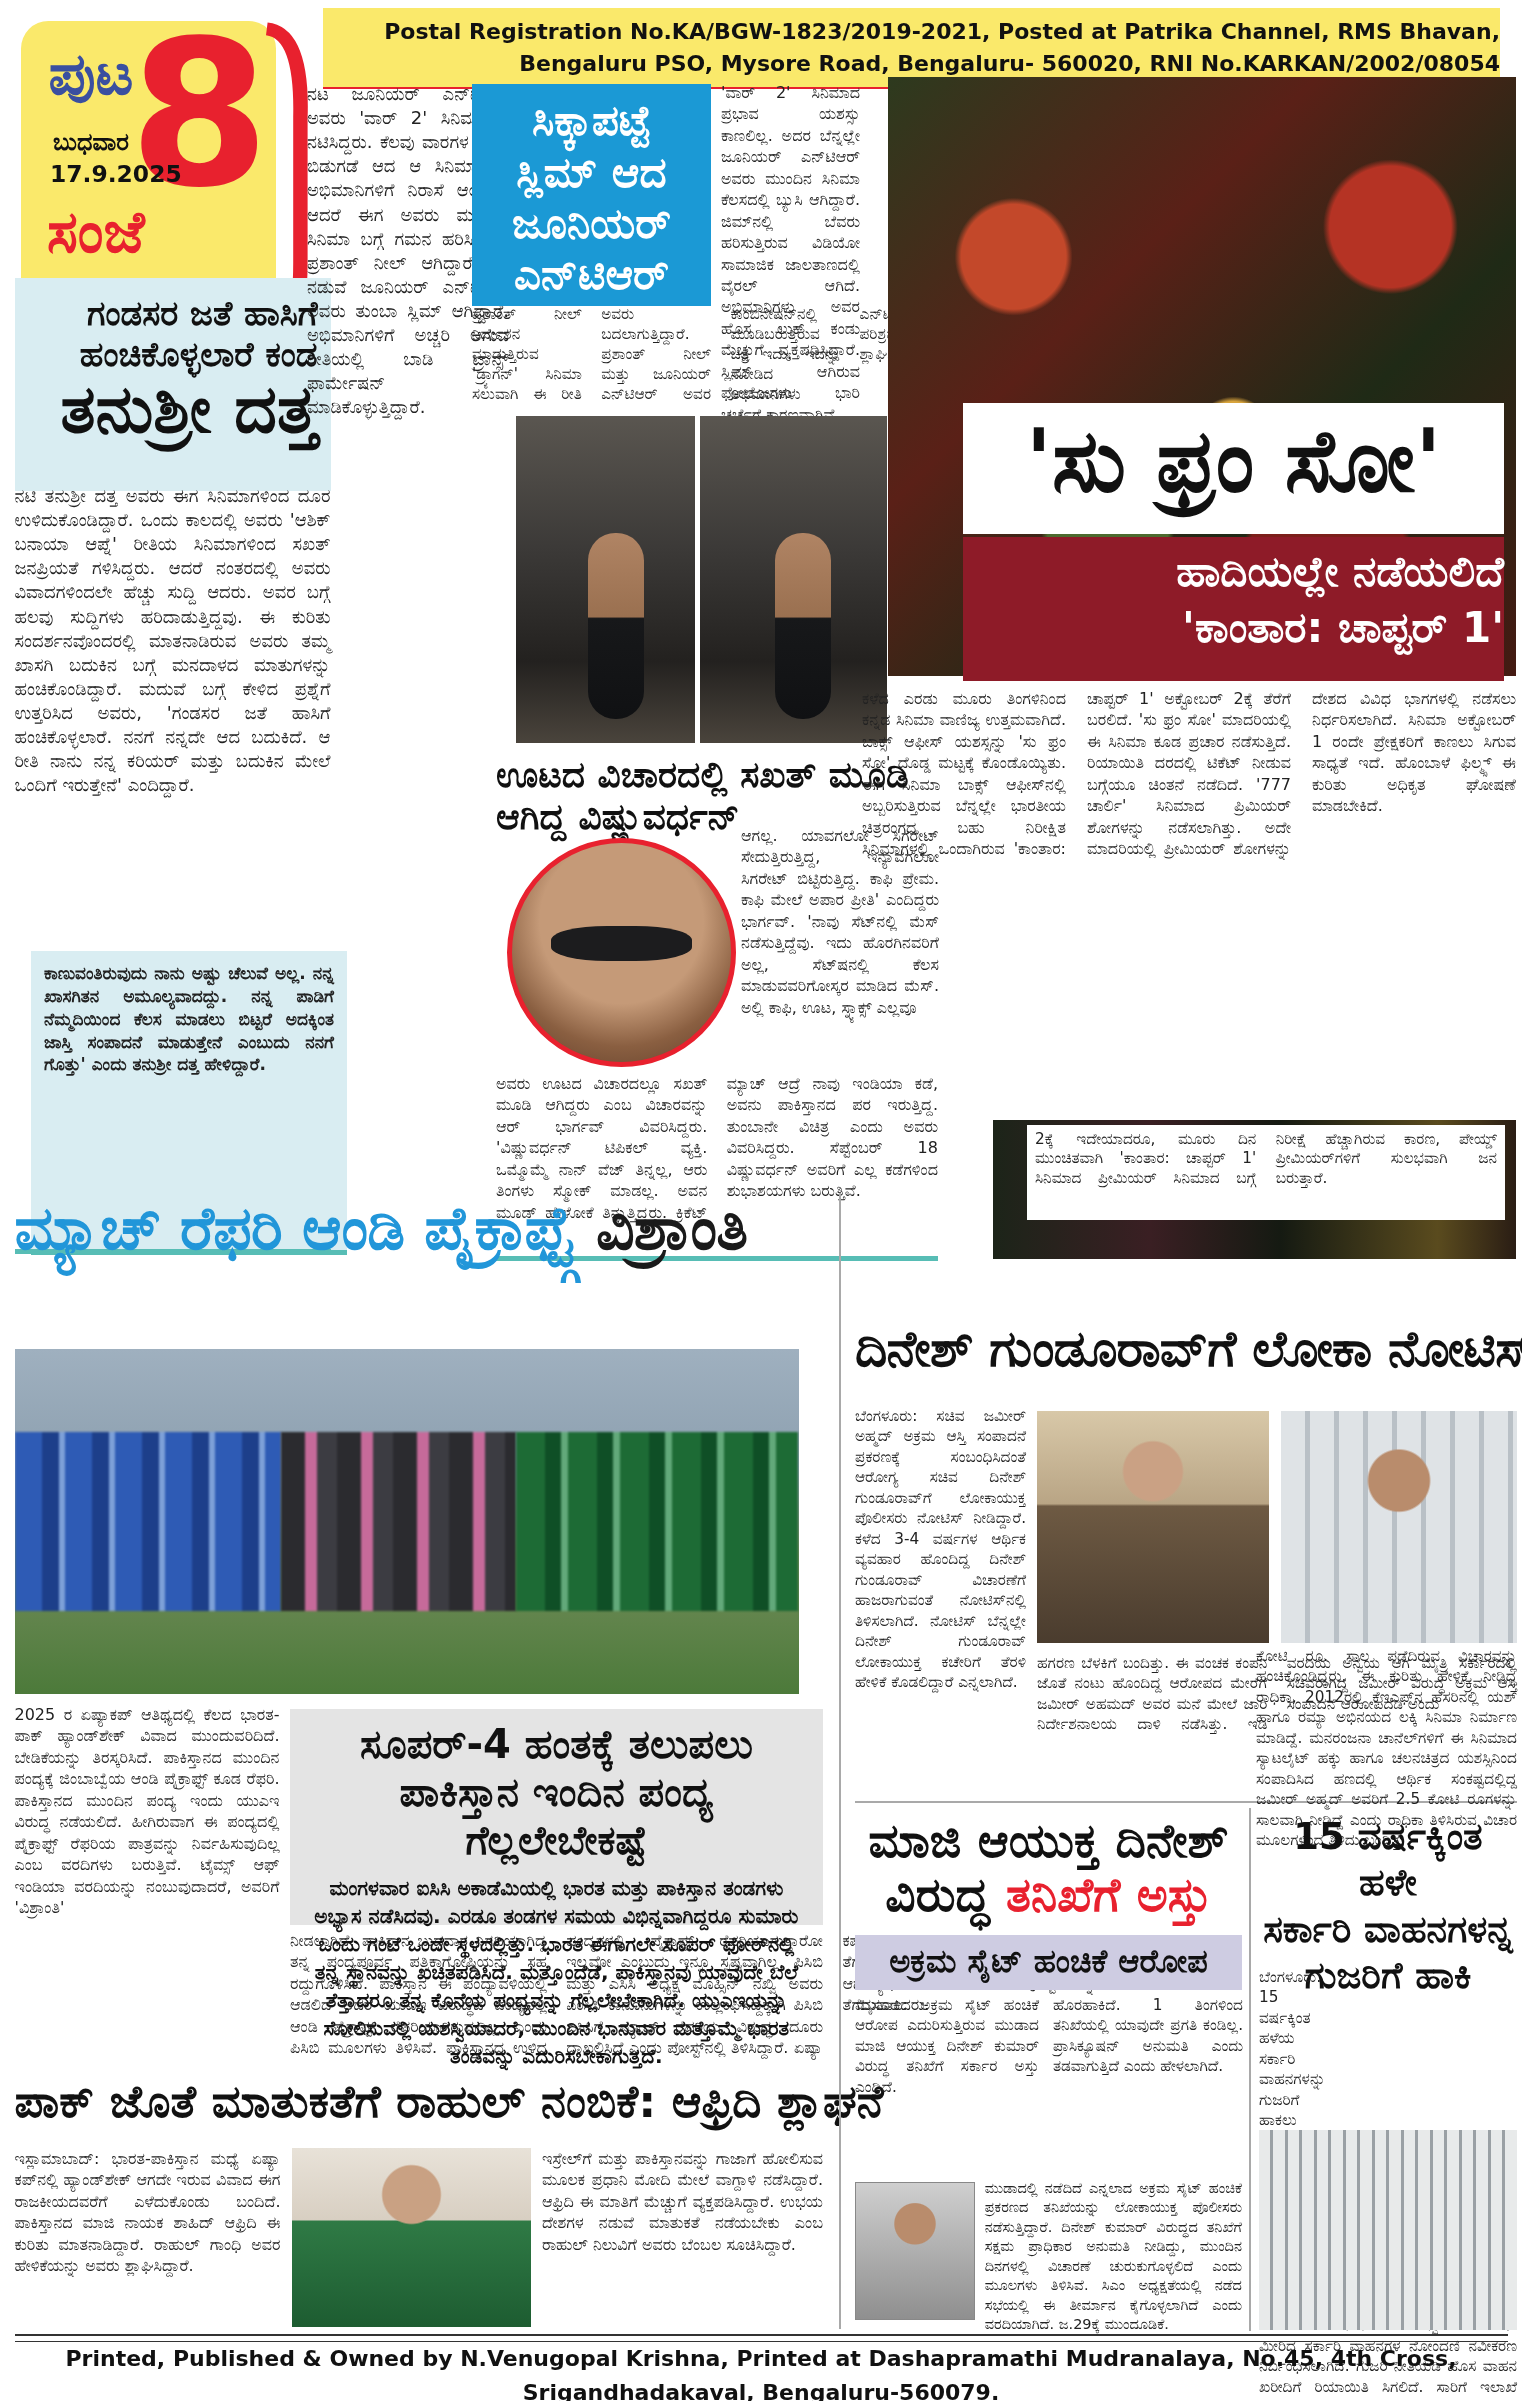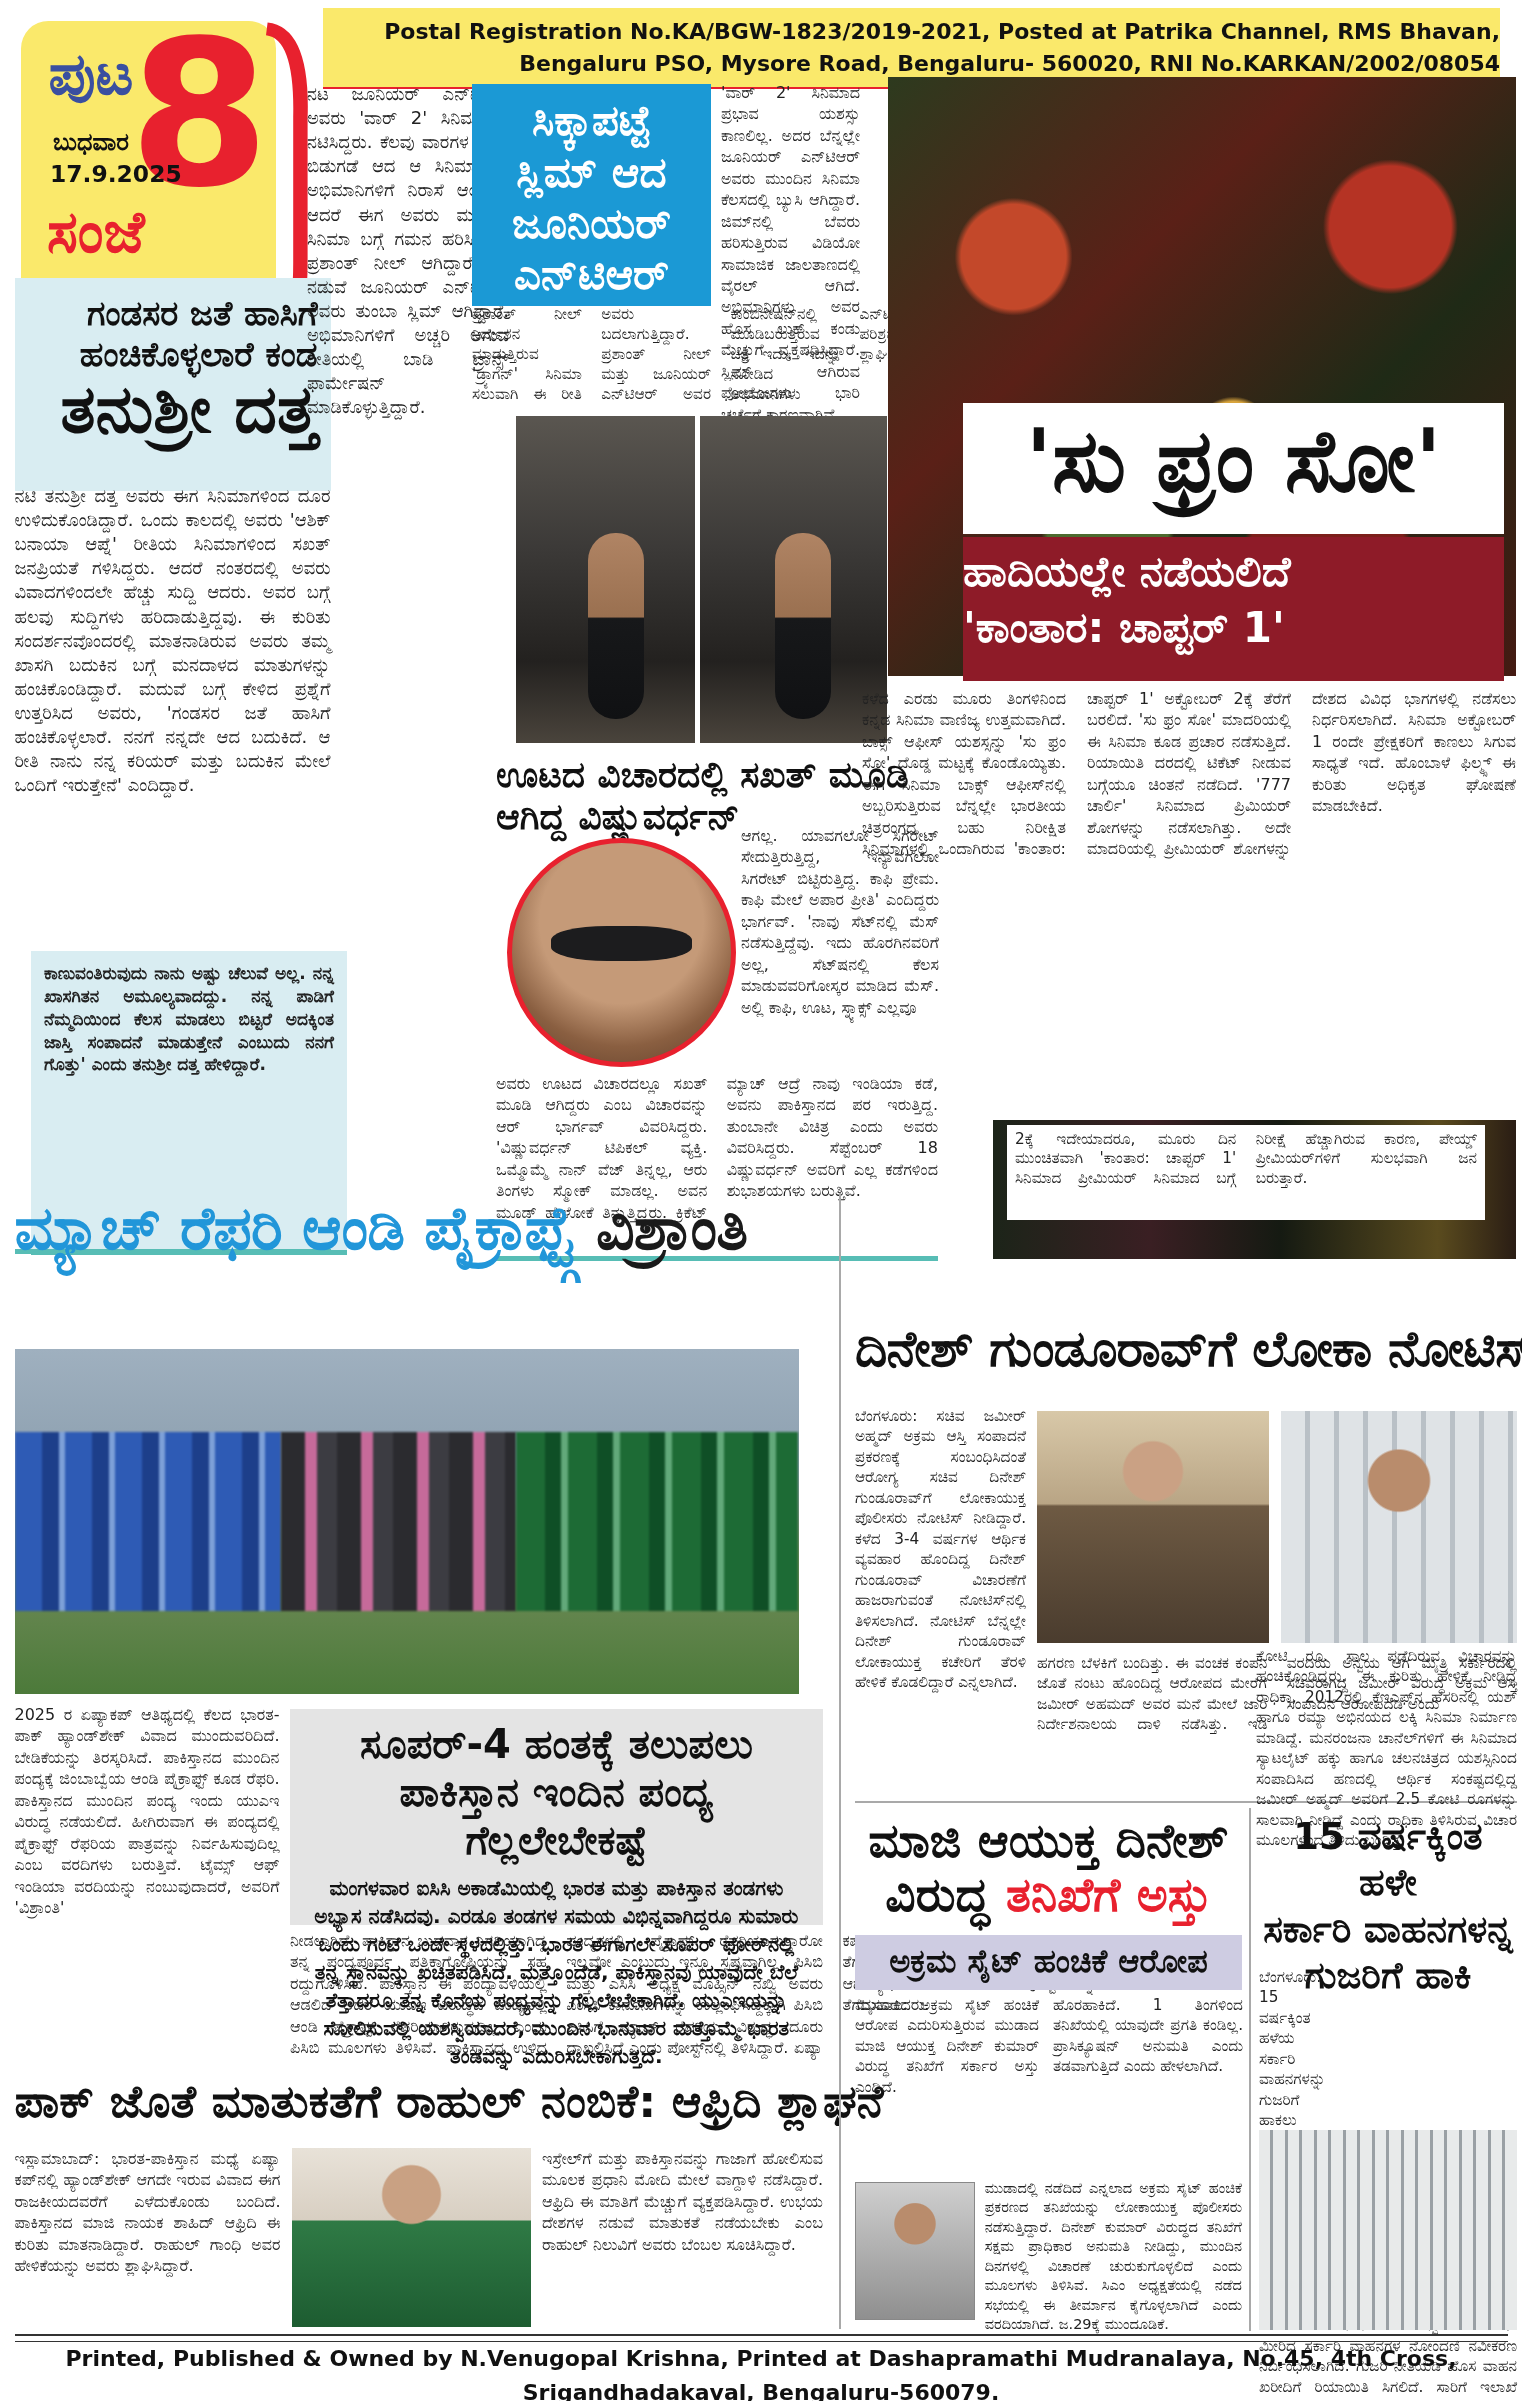--- a/index.html
+++ b/index.html
@@ -21,21 +21,21 @@
   .m-n2{color:#111;font-size:58px;font-weight:bold;line-height:1.0;}
   
   .tanu-box{background:#d9edf2;text-align:right;padding:14.5px 13px 8px 8px;}
   .tanu-h12{font-size:34px;font-weight:bold;line-height:1.22;color:#111;}
   .tanu-h3{font-size:66px;font-weight:bold;line-height:1.05;color:#111;}
   .tanu-high{background:#d9edf2;border-bottom:5.6px solid #57bdb5;padding:11.3px 13px;}
   .ntr-blue{background:#1b99d5;color:#fff;text-align:center;font-weight:bold;
             font-size:42px;line-height:1.22;padding-top:11.3px;}
   .kantara-hl{font-size:87px;font-weight:bold;color:#111;text-align:center;line-height:1.0;}
   .kantara-sub{background:#8e1b28;color:#fff;font-weight:bold;font-size:42px;
-               line-height:1.35;text-align:left;padding-top:6.5px;}
+               line-height:1.35;text-align:right;padding-top:6.5px;}
   .vishnu-h{font-size:36px;font-weight:bold;color:#111;}
   .ref-hl{font-size:60px;font-weight:bold;letter-spacing:-0.8px;}
   .ref-blue{color:#2196d9;}
   .ref-sub{background:#f5a67e;font-size:34px;font-weight:bold;color:#111;
            text-align:center;padding-top:6.5px;}
   .super4{background:#e4e4e4;text-align:center;padding:11.3px 19.4px 8px 19.4px;}
   .super4 .h{font-size:40px;font-weight:bold;line-height:1.2;color:#111;}
   .super4 .intro{font-size:20px;font-weight:bold;line-height:1.4;margin-top:9.7px;color:#111;}
   .afridi-hl{font-size:45px;font-weight:bold;color:#111;}
   .gnd-kicker{font-size:32px;font-weight:bold;text-align:center;color:#111;}
@@ -144,21 +144,21 @@
   <div class="abs ph poster" style="left:888px;top:77px;width:628px;height:599px;"></div>
   <div class="abs white-inset" style="left:963px;top:403px;width:541px;height:131px;">
     <div class="kantara-hl" style="padding-top:14.5px;">'ಸು ಫ್ರಂ ಸೋ'</div>
   </div>
   <div class="abs kantara-sub" style="left:963px;top:537px;width:541px;height:137px;">
     <div>ಹಾದಿಯಲ್ಲೇ ನಡೆಯಲಿದೆ</div>
     <div>'ಕಾಂತಾರ: ಚಾಪ್ಟರ್ 1'</div>
   </div>
   <div class="abs body-txt cols3" style="left:862px;top:688px;width:654px;height:428px;font-size:16px;">ಕಳೆದ ಎರಡು ಮೂರು ತಿಂಗಳಿನಿಂದ ಕನ್ನಡ ಸಿನಿಮಾ ವಾಣಿಜ್ಯ ಉತ್ತಮವಾಗಿದೆ. ಬಾಕ್ಸ್ ಆಫೀಸ್ ಯಶಸ್ಸನ್ನು 'ಸು ಫ್ರಂ ಸೋ' ದೊಡ್ಡ ಮಟ್ಟಕ್ಕೆ ಕೊಂಡೊಯ್ಯಿತು. ಈಗ ಸಿನಿಮಾ ಬಾಕ್ಸ್ ಆಫೀಸ್‌ನಲ್ಲಿ ಅಬ್ಬರಿಸುತ್ತಿರುವ ಬೆನ್ನಲ್ಲೇ ಭಾರತೀಯ ಚಿತ್ರರಂಗದ ಬಹು ನಿರೀಕ್ಷಿತ ಸಿನಿಮಾಗಳಲ್ಲಿ ಒಂದಾಗಿರುವ 'ಕಾಂತಾರ: ಚಾಪ್ಟರ್ 1' ಅಕ್ಟೋಬರ್ 2ಕ್ಕೆ ತೆರೆಗೆ ಬರಲಿದೆ. 'ಸು ಫ್ರಂ ಸೋ' ಮಾದರಿಯಲ್ಲಿ ಈ ಸಿನಿಮಾ ಕೂಡ ಪ್ರಚಾರ ನಡೆಸುತ್ತಿದೆ. ರಿಯಾಯಿತಿ ದರದಲ್ಲಿ ಟಿಕೆಟ್ ನೀಡುವ ಬಗ್ಗೆಯೂ ಚಿಂತನೆ ನಡೆದಿದೆ. '777 ಚಾರ್ಲಿ' ಸಿನಿಮಾದ ಪ್ರಿಮಿಯರ್ ಶೋಗಳನ್ನು ನಡೆಸಲಾಗಿತ್ತು. ಅದೇ ಮಾದರಿಯಲ್ಲಿ ಪ್ರೀಮಿಯರ್ ಶೋಗಳನ್ನು ದೇಶದ ವಿವಿಧ ಭಾಗಗಳಲ್ಲಿ ನಡೆಸಲು ನಿರ್ಧರಿಸಲಾಗಿದೆ. ಸಿನಿಮಾ ಅಕ್ಟೋಬರ್ 1 ರಂದೇ ಪ್ರೇಕ್ಷಕರಿಗೆ ಕಾಣಲು ಸಿಗುವ ಸಾಧ್ಯತೆ ಇದೆ. ಹೊಂಬಾಳೆ ಫಿಲ್ಮ್ಸ್ ಈ ಕುರಿತು ಅಧಿಕೃತ ಘೋಷಣೆ ಮಾಡಬೇಕಿದೆ.</div>
   <div class="abs ph still" style="left:993px;top:1120px;width:523px;height:139px;">
-    <div class="white-inset body-sm cols2" style="position:absolute;left:14px;top:4.8px;width:462px;height:86px;padding:4.8px 8px;">2ಕ್ಕೆ ಇದೇಯಾದರೂ, ಮೂರು ದಿನ ಮುಂಚಿತವಾಗಿ 'ಕಾಂತಾರ: ಚಾಪ್ಟರ್ 1' ಸಿನಿಮಾದ ಪ್ರೀಮಿಯರ್ ಸಿನಿಮಾದ ಬಗ್ಗೆ ನಿರೀಕ್ಷೆ ಹೆಚ್ಚಾಗಿರುವ ಕಾರಣ, ಪೇಯ್ಡ್ ಪ್ರೀಮಿಯರ್‌ಗಳಿಗೆ ಸುಲಭವಾಗಿ ಜನ ಬರುತ್ತಾರೆ.</div>
+    <div class="white-inset body-sm cols2" style="position:absolute;left:34px;top:4.8px;width:462px;height:86px;padding:4.8px 8px;">2ಕ್ಕೆ ಇದೇಯಾದರೂ, ಮೂರು ದಿನ ಮುಂಚಿತವಾಗಿ 'ಕಾಂತಾರ: ಚಾಪ್ಟರ್ 1' ಸಿನಿಮಾದ ಪ್ರೀಮಿಯರ್ ಸಿನಿಮಾದ ಬಗ್ಗೆ ನಿರೀಕ್ಷೆ ಹೆಚ್ಚಾಗಿರುವ ಕಾರಣ, ಪೇಯ್ಡ್ ಪ್ರೀಮಿಯರ್‌ಗಳಿಗೆ ಸುಲಭವಾಗಿ ಜನ ಬರುತ್ತಾರೆ.</div>
   </div>
 
   <div class="abs ref-hl nowrap" style="left:14.5px;top:1193px;width:833px;">
     <span class="ref-blue">ಮ್ಯಾಚ್ ರೆಫರಿ ಆಂಡಿ ಪೈಕ್ರಾಫ್ಟ್</span><span>ಗೆ ವಿಶ್ರಾಂತಿ</span>
   </div>
   <div class="abs ph cricket" style="left:14.5px;top:1349px;width:784px;height:345px;">
     <div class="row india"></div>
     <div class="row officials"></div>
     <div class="row pak"></div>
   </div>

